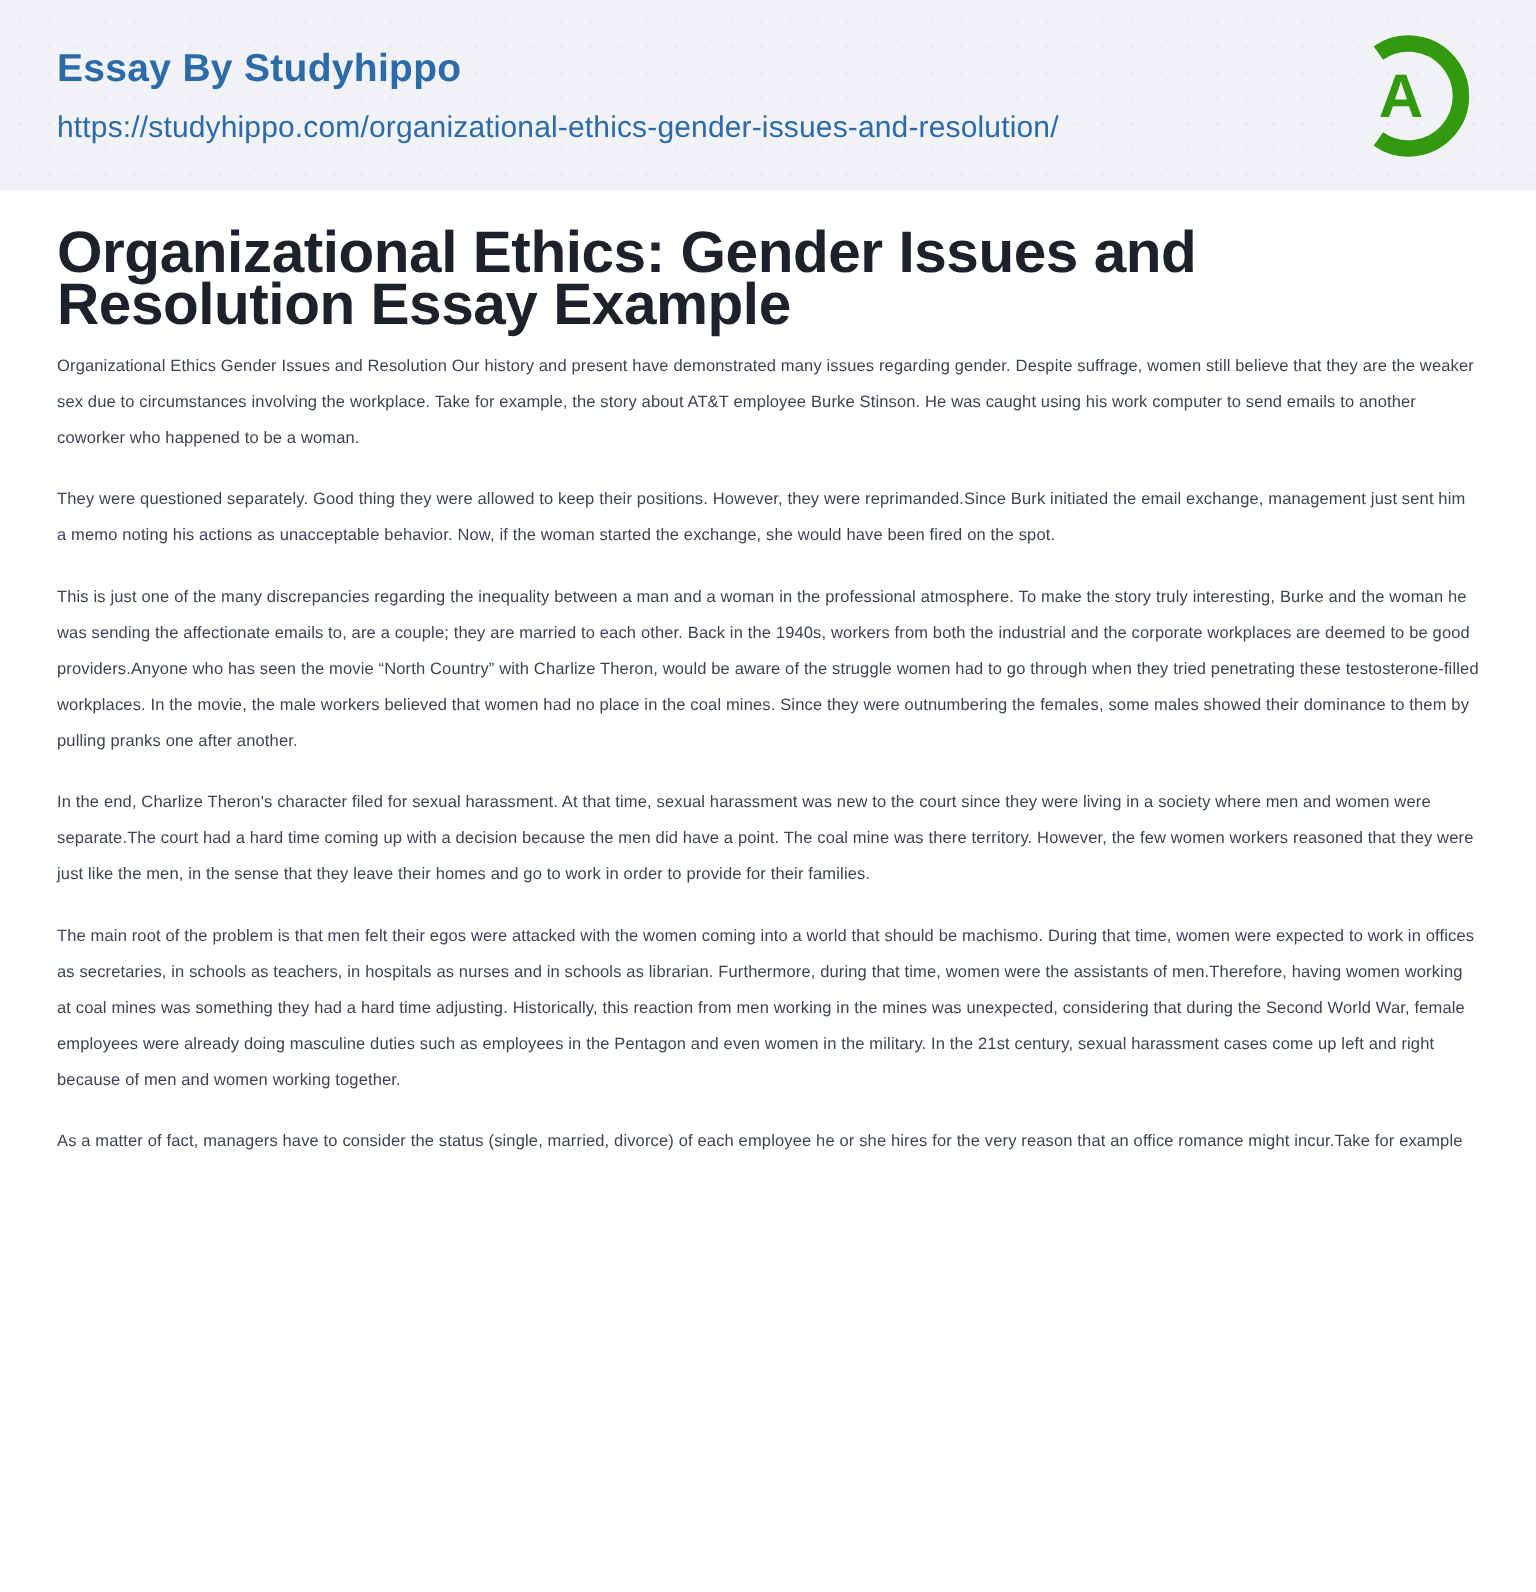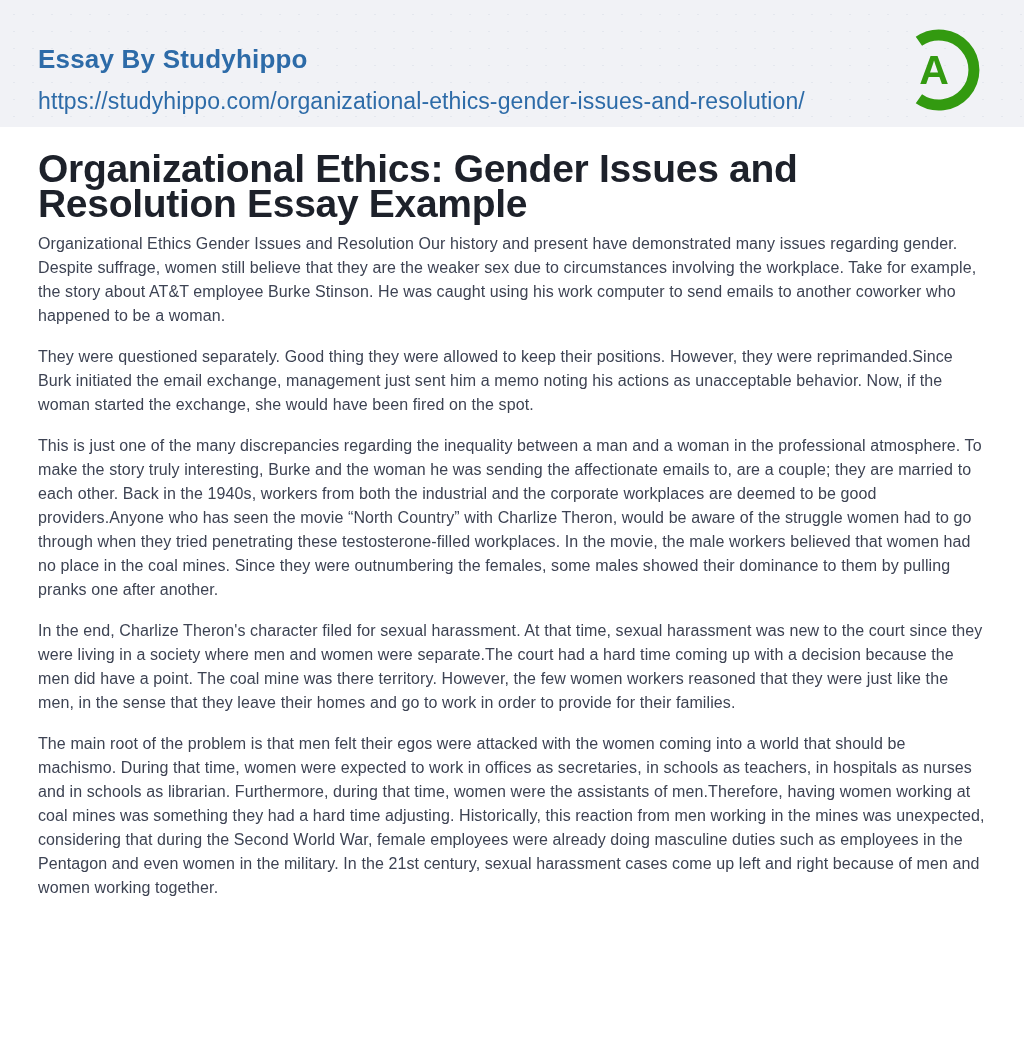--- a/index.html
+++ b/index.html
@@ -17,36 +17,36 @@
 
   
   .page-header {
     height: 127px;
     width: 100%;
     background-color: #f1f2f6;
     background-image: radial-gradient(#e4e7ee 1px, rgba(0,0,0,0) 1px);
     background-size: 19px 17px;
     background-position: 4px 6px;
     display: flex;
-    align-items: flex-end;
+    align-items: center;
     justify-content: space-between;
     padding: 12px 38px;
   }
   .header-text-block { display: flex; flex-direction: column; }
   .site-title {
     color: #2d6ba8;
     font-size: 26px;
     font-weight: 700;
     letter-spacing: 0.2px;
     margin-bottom: 13px;
     cursor: pointer;
   }
   .page-url {
     color: #2d6ba8;
-    font-size: 23px;
+    font-size: 20px;
     font-weight: 400;
     letter-spacing: 0.1px;
     cursor: pointer;
   }
   .logo-wrap {
     width: 90px;
     height: 90px;
     flex: 0 0 auto;
     margin-right: 2px;
   }
@@ -65,21 +65,21 @@
     color: #1d212a;
     font-size: 39px;
     line-height: 35px;
     font-weight: 700;
     letter-spacing: -0.3px;
     margin-bottom: 11px;
     max-width: 950px;
   }
   .article-body p {
     color: #3d4353;
-    font-size: 16px;
+    font-size: 11px;
     line-height: 24px;
     font-weight: 400;
     letter-spacing: 0.1px;
     margin-bottom: 17px;
     max-width: 950px;
   }
 </style>
 </head>
 <body>
 
@@ -98,14 +98,15 @@
 
 <main class="article">
   <h1 class="article-title">Organizational Ethics: Gender Issues and Resolution Essay Example</h1>
 
   <div class="article-body">
     <p>Organizational Ethics Gender Issues and Resolution Our history and present have demonstrated many issues regarding gender. Despite suffrage, women still believe that they are the weaker sex due to circumstances involving the workplace. Take for example, the story about AT&amp;T employee Burke Stinson. He was caught using his work computer to send emails to another coworker who happened to be a woman.</p>
     <p>They were questioned separately. Good thing they were allowed to keep their positions. However, they were reprimanded.Since Burk initiated the email exchange, management just sent him a memo noting his actions as unacceptable behavior. Now, if the woman started the exchange, she would have been fired on the spot.</p>
     <p>This is just one of the many discrepancies regarding the inequality between a man and a woman in the professional atmosphere. To make the story truly interesting, Burke and the woman he was sending the affectionate emails to, are a couple; they are married to each other. Back in the 1940s, workers from both the industrial and the corporate workplaces are deemed to be good providers.Anyone who has seen the movie “North Country” with Charlize Theron, would be aware of the struggle women had to go through when they tried penetrating these testosterone-filled workplaces. In the movie, the male workers believed that women had no place in the coal mines. Since they were outnumbering the females, some males showed their dominance to them by pulling pranks one after another.</p>
     <p>In the end, Charlize Theron's character filed for sexual harassment. At that time, sexual harassment was new to the court since they were living in a society where men and women were separate.The court had a hard time coming up with a decision because the men did have a point. The coal mine was there territory. However, the few women workers reasoned that they were just like the men, in the sense that they leave their homes and go to work in order to provide for their families.</p>
     <p>The main root of the problem is that men felt their egos were attacked with the women coming into a world that should be machismo. During that time, women were expected to work in offices as secretaries, in schools as teachers, in hospitals as nurses and in schools as librarian. Furthermore, during that time, women were the assistants of men.Therefore, having women working at coal mines was something they had a hard time adjusting. Historically, this reaction from men working in the mines was unexpected, considering that during the Second World War, female employees were already doing masculine duties such as employees in the Pentagon and even women in the military. In the 21st century, sexual harassment cases come up left and right because of men and women working together.</p>
+    <p>As a matter of fact, managers have to consider the status (single, married, divorce) of each employee he or she hires for the very reason that an office romance might incur.Take for example</p>
   </div>
 </main>
 
 </body></html>

